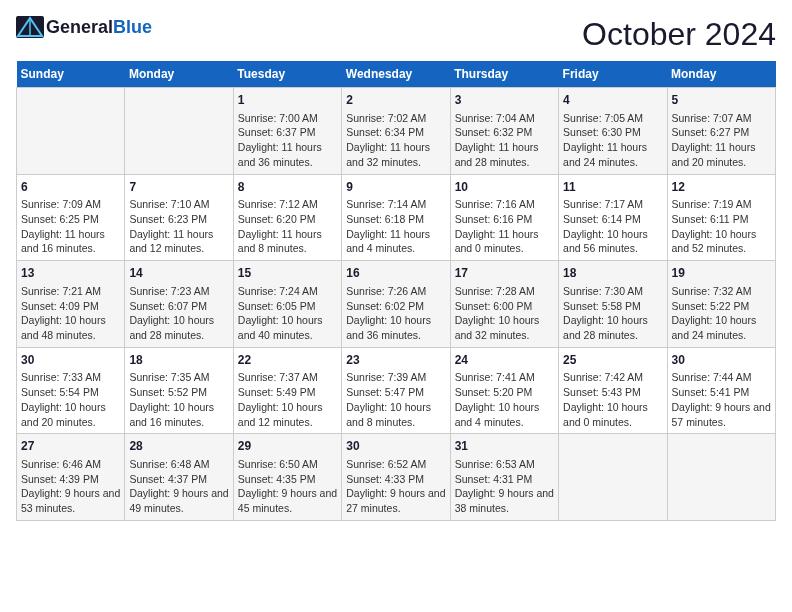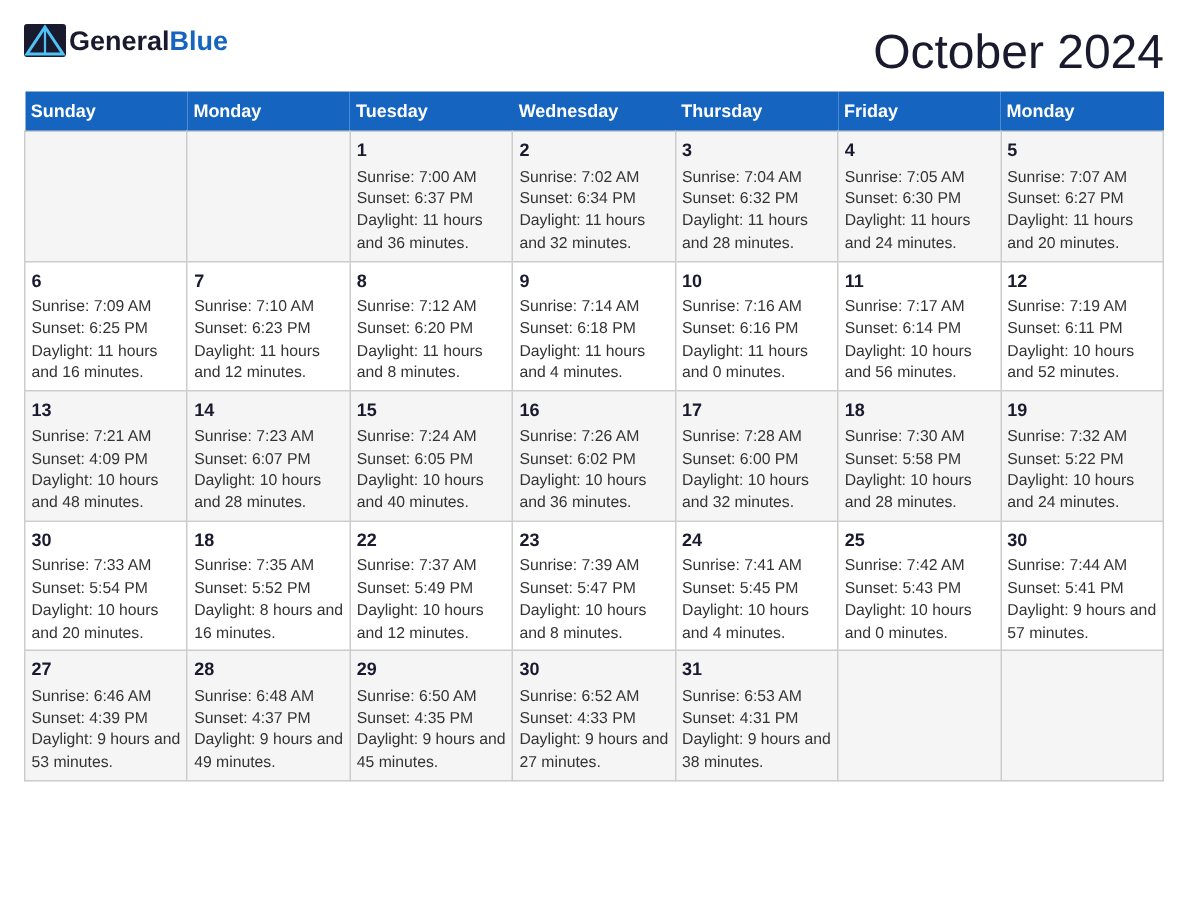--- a/index.html
+++ b/index.html
@@ -240,38 +240,38 @@
         <td>
           <div class="day-num">30</div>
           <div>Sunrise: 7:33 AM</div>
           <div>Sunset: 5:54 PM</div>
           <div>Daylight: 10 hours and 20 minutes.</div>
         </td>
         <td>
           <div class="day-num">18</div>
           <div>Sunrise: 7:35 AM</div>
           <div>Sunset: 5:52 PM</div>
-          <div>Daylight: 8 hours and 16 minutes.</div>
+          <div>Daylight: 10 hours and 16 minutes.</div>
         </td>
         <td>
           <div class="day-num">22</div>
           <div>Sunrise: 7:37 AM</div>
           <div>Sunset: 5:49 PM</div>
           <div>Daylight: 10 hours and 12 minutes.</div>
         </td>
         <td>
           <div class="day-num">23</div>
           <div>Sunrise: 7:39 AM</div>
           <div>Sunset: 5:47 PM</div>
           <div>Daylight: 10 hours and 8 minutes.</div>
         </td>
         <td>
           <div class="day-num">24</div>
           <div>Sunrise: 7:41 AM</div>
-          <div>Sunset: 5:45 PM</div>
+          <div>Sunset: 5:20 PM</div>
           <div>Daylight: 10 hours and 4 minutes.</div>
         </td>
         <td>
           <div class="day-num">25</div>
           <div>Sunrise: 7:42 AM</div>
           <div>Sunset: 5:43 PM</div>
           <div>Daylight: 10 hours and 0 minutes.</div>
         </td>
         <td>
           <div class="day-num">30</div>

